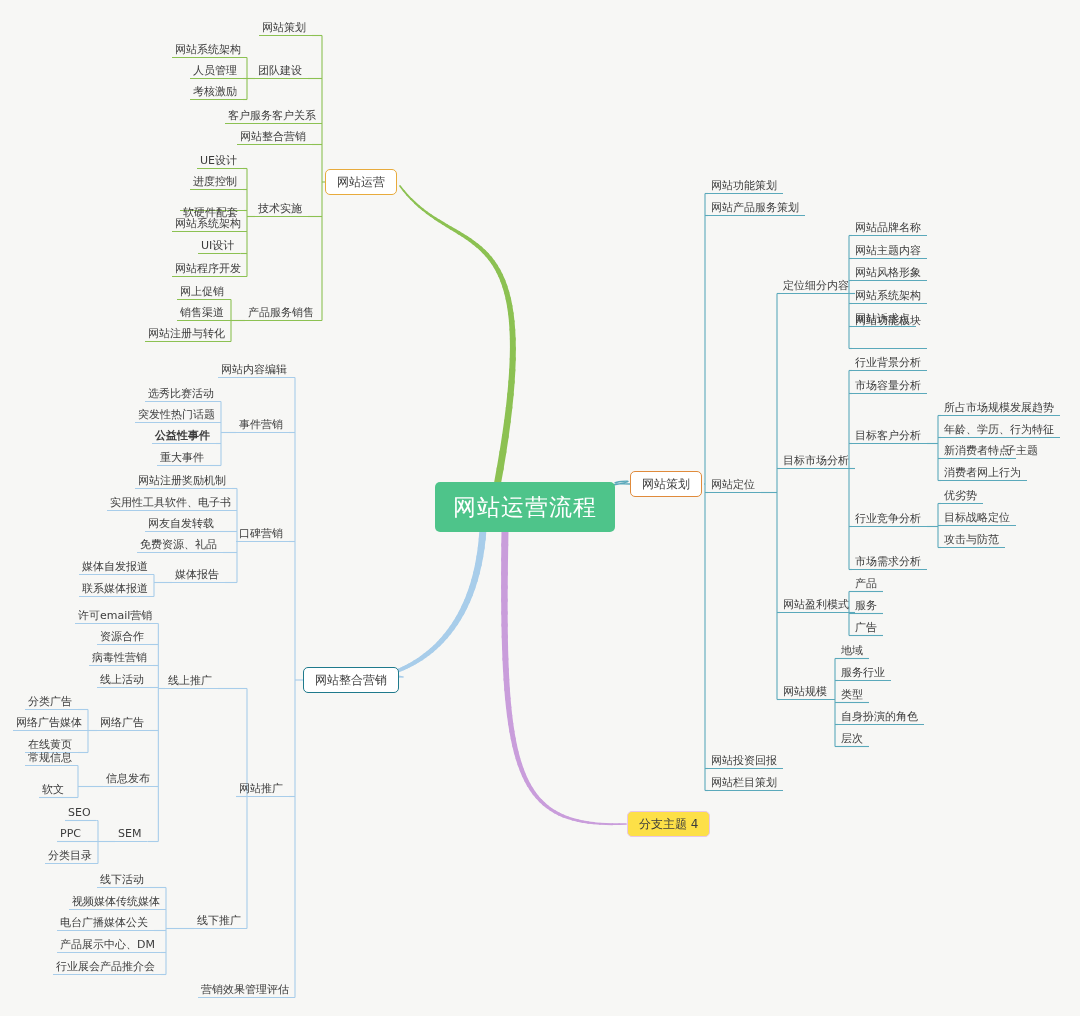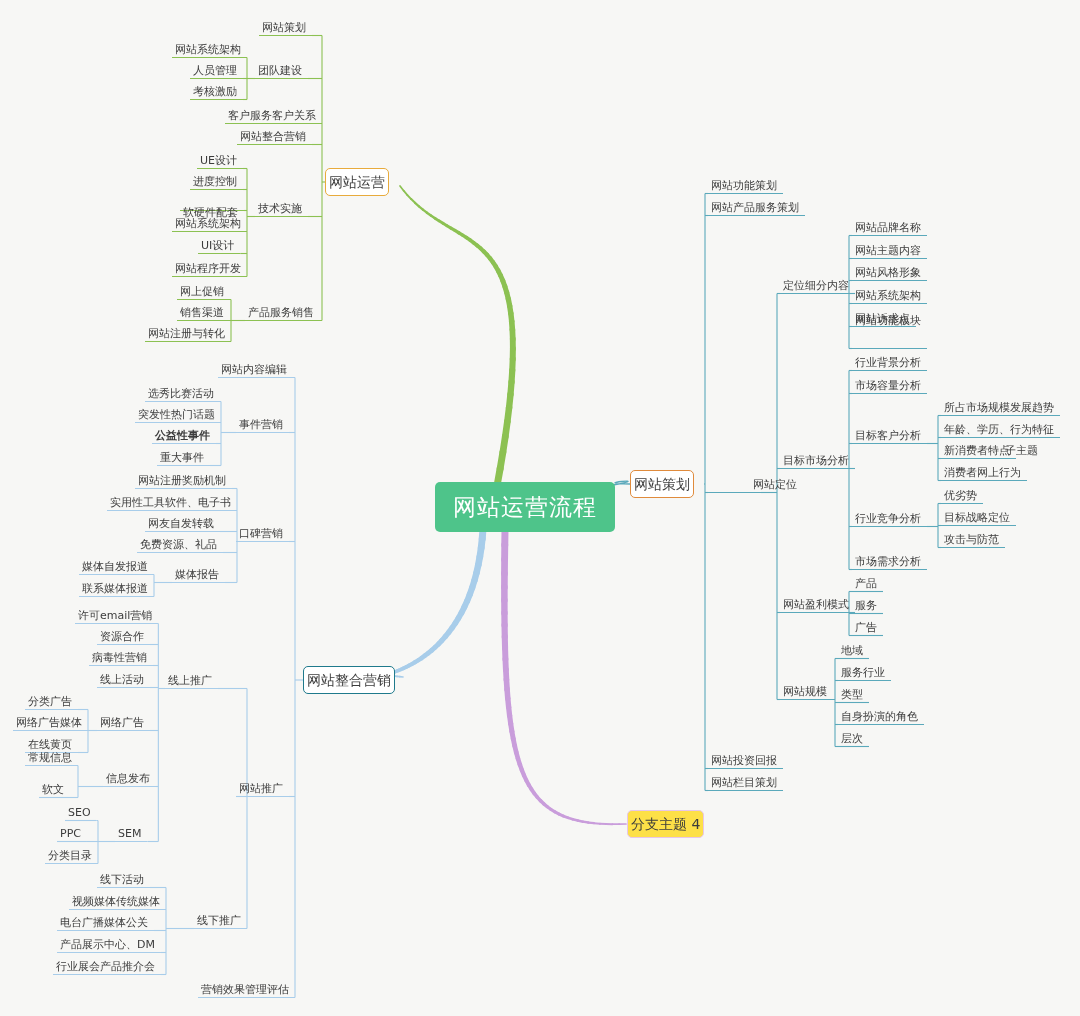--- a/index.html
+++ b/index.html
@@ -33,22 +33,22 @@
     line-height:1.05;
     transform:translateY(-50%);
     letter-spacing:1px;
   }
   
   .boxed{
     position:absolute;
     border:1.4px solid #e8ab3c;
     background:#ffffff;
     border-radius:5px;
-    padding:6px 3px;
-    font-size:14px;
+    padding:6px 11px;
+    font-size:12px;
     color:#3c3c3c;
     white-space:nowrap;
     line-height:1;
     transform:translateY(-50%);
   }
   .boxed.teal{border-color:#1f7a8c;}
   .boxed.purple{border-color:#e7c6e8;background:#fde047;}
   .boxed.orange2{border-color:#e08b3c;}
 </style>
 </head>
@@ -451,21 +451,21 @@
       <div class="node leaf" style="left: 183px; top: 212px;">软硬件配套</div>
       <div class="node leaf" style="left: 175px; top: 223px;">网站系统架构</div>
       <div class="node leaf" style="left: 201px; top: 245px;">UI设计</div>
       <div class="node leaf" style="left: 175px; top: 268px;">网站程序开发</div>
       <div class="node leaf" style="left: 180px; top: 291px;">网上促销</div>
       <div class="node leaf" style="left: 180px; top: 312px;">销售渠道</div>
       <div class="node leaf" style="left: 148px; top: 333px;">网站注册与转化</div>
       <div class="boxed orange2" style="left: 630px; top: 484px;">网站策划</div>
       <div class="node leaf" style="left: 711px; top: 185px;">网站功能策划</div>
       <div class="node leaf" style="left: 711px; top: 207px;">网站产品服务策划</div>
-      <div class="node leaf" style="left: 753px; top: 484px;">网站定位</div>
+      <div class="node leaf" style="left: 711px; top: 484px;">网站定位</div>
       <div class="node leaf" style="left: 711px; top: 760px;">网站投资回报</div>
       <div class="node leaf" style="left: 711px; top: 782px;">网站栏目策划</div>
       <div class="node leaf" style="left: 783px; top: 285px;">定位细分内容</div>
       <div class="node leaf" style="left: 783px; top: 460px;">目标市场分析</div>
       <div class="node leaf" style="left: 783px; top: 604px;">网站盈利模式</div>
       <div class="node leaf" style="left: 783px; top: 691px;">网站规模</div>
       <div class="node leaf" style="left: 855px; top: 227px;">网站品牌名称</div>
       <div class="node leaf" style="left: 855px; top: 250px;">网站主题内容</div>
       <div class="node leaf" style="left: 855px; top: 272px;">网站风格形象</div>
       <div class="node leaf" style="left: 855px; top: 295px;">网站系统架构</div>

